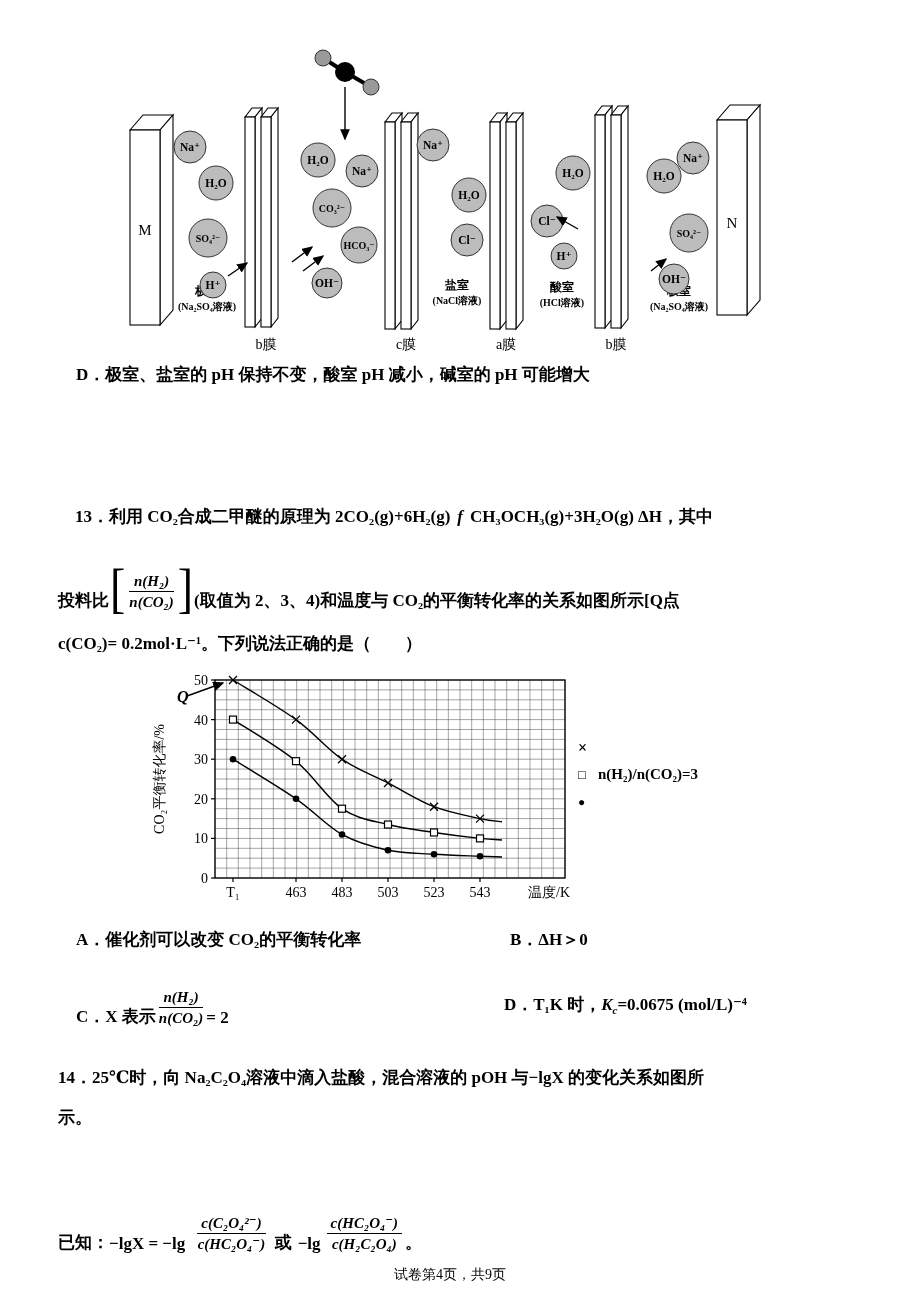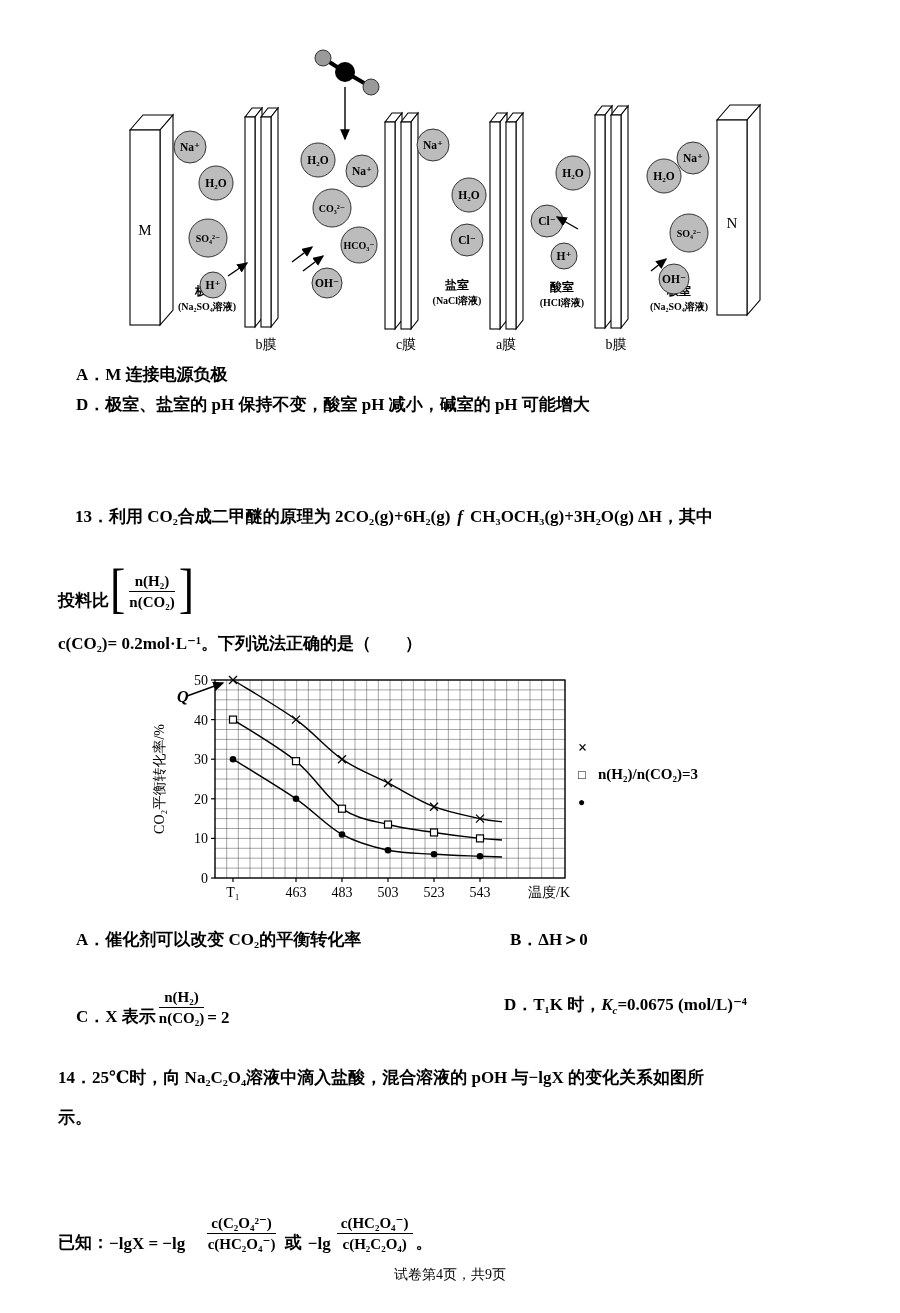--- a/index.html
+++ b/index.html
@@ -7,21 +7,21 @@
     width:900px;height:1313px;background:#ffffff;color:#000;
     font-family:"Liberation Serif","DejaVu Serif",serif;
     position:relative;overflow:hidden;
   }
   .abs{position:absolute;}
   .stem{font-size:17px;font-weight:bold;white-space:nowrap;}
   .opt{font-size:17px;font-weight:bold;white-space:nowrap;}
   .optlines .opt{line-height:29.5px;}
   .row{display:flex;align-items:flex-end;}
   .frac{display:inline-flex;flex-direction:column;text-align:center;
-        font-size:15px;font-weight:bold;line-height:1.25;margin:0 3px;}
+        font-size:15px;font-weight:bold;font-style:italic;line-height:1.25;margin:0 3px;}
   .frac .num{border-bottom:1.4px solid #000;padding:0 4px 1px;}
   .frac .den{padding-top:1px;}
   .bigbr{font-size:46px;font-weight:400;line-height:1;display:inline-block;
          transform:scaleY(1.2);margin:0 1px;}
   .f-italic{font-style:italic;margin:0 7px;}
   .subc{font-size:11px;vertical-align:-4px;font-style:italic;}
   .kital{font-style:italic;}
   .legend{font-size:15px;font-weight:bold;line-height:26px;white-space:nowrap;}
   .lg-mark{display:inline-block;width:20px;}
   .lg-x{font-size:16px;}
@@ -149,36 +149,36 @@
     <line x1="483" y1="204" x2="462" y2="192" class="arrow" marker-end="url(#arw)"></line>
     <line x1="556" y1="246" x2="571" y2="234" class="arrow" marker-end="url(#arw)"></line>
     <line x1="250" y1="47" x2="228" y2="33" class="bond"></line>
     <line x1="250" y1="47" x2="276" y2="62" class="bond"></line>
     <circle cx="228" cy="33" r="8" class="atomH"></circle>
     <circle cx="276" cy="62" r="8" class="atomH"></circle>
     <circle cx="250" cy="47" r="10" class="atomO"></circle>
   </svg>
 
 <div class="abs optlines" style="left:76px;top:360px">
-  <div class="opt"><span>A．</span><span>M 连接电源负极</span></div>
   <div class="opt"><span>D．</span><span>极室、盐室的 pH 保持不变，酸室 pH 减小，碱室的 pH 可能增大</span></div>
 </div>
 
 <div class="abs stem" style="left:75px;top:505px">
   <span>13．利用 CO₂合成二甲醚的原理为 2CO₂(g)+6H₂(g)</span><span class="f-italic">f</span><span>CH₃OCH₃(g)+3H₂O(g) ΔH，其中</span>
 </div>
 
 <div class="abs stem row" style="left:58px;top:548px;height:64px">
   <span>投料比</span>
   <span class="bigbr">[</span>
   <span class="frac">
     <span class="num">n(H₂)</span>
     <span class="den">n(CO₂)</span>
   </span>
   <span class="bigbr">]</span>
+  <span>(取值为 2、3、4)和温度与 CO₂的平衡转化率的关系如图所示[Q点</span>
 </div>
 
 <div class="abs stem" style="left:58px;top:632px">c(CO₂)= 0.2mol·L⁻¹。下列说法正确的是（　　）</div>
 
 <svg class="abs" style="left:150px;top:668px" width="430" height="255" viewBox="0 0 430 255">
     <defs>
       <marker id="arw2" markerWidth="9" markerHeight="8" refX="7" refY="3.5" orient="auto">
         <path d="M0,0 L8,3.5 L0,7 Z" fill="#000"></path>
       </marker>
     </defs>
@@ -315,21 +315,21 @@
 </div>
 <div class="abs opt" style="left:504px;top:993px">
   <span>D．</span><span>T₁K 时，</span><span class="kital">K</span><span class="subc">c</span><span>=0.0675 (mol/L)⁻⁴</span>
 </div>
 
 <div class="abs stem" style="left:58px;top:1066px">14．25℃时，向 Na₂C₂O₄溶液中滴入盐酸，混合溶液的 pOH 与−lgX 的变化关系如图所</div>
 <div class="abs stem" style="left:58px;top:1106px">示。</div>
 
 <div class="abs stem row" style="left:58px;top:1184px;height:70px">
   <span>已知：</span>
-  <span style="margin-right:19px">−lgX = −lg</span>
+  <span style="margin-right:9px">−lgX = −lg</span>
   <span class="frac">
     <span class="num">c(C₂O₄²⁻)</span>
     <span class="den">c(HC₂O₄⁻)</span>
   </span>
   <span style="margin:0 6px">或</span>
   <span style="margin-right:3px">−lg</span>
   <span class="frac">
     <span class="num">c(HC₂O₄⁻)</span>
     <span class="den">c(H₂C₂O₄)</span>
   </span>

